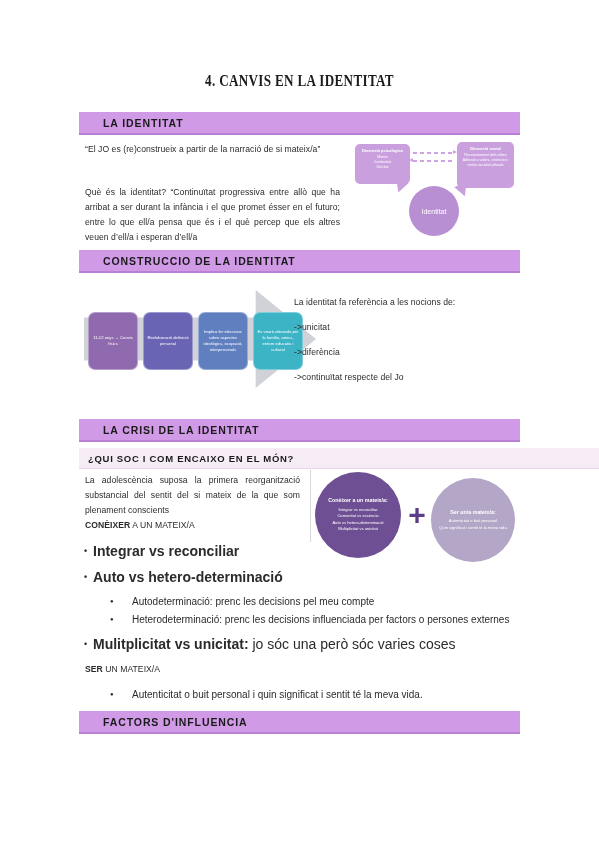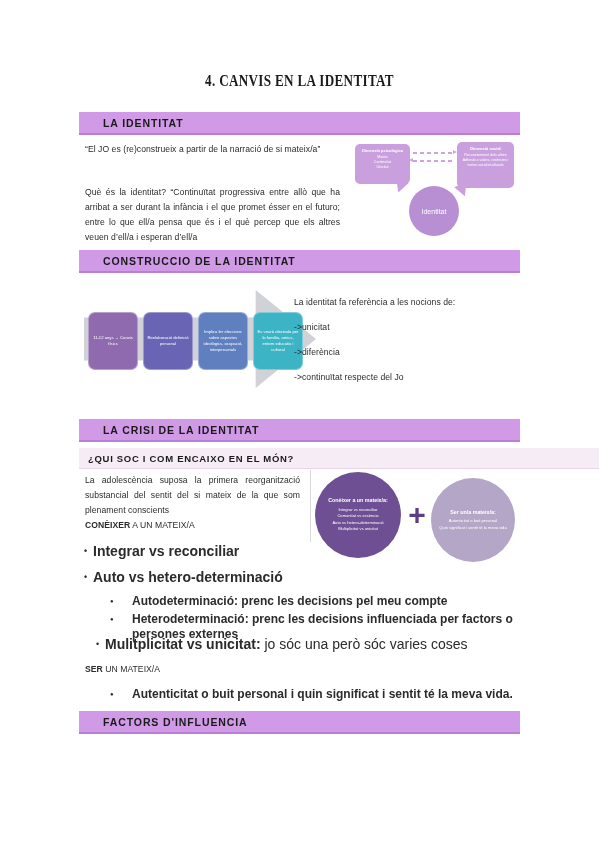--- a/index.html
+++ b/index.html
@@ -59,21 +59,21 @@
   .bold{font-weight:700;}
 
   .bullet-dot{
     position:absolute;font-size:14px;line-height:15px;color:#2b2b2b;
   }
   .bullet-dot::before{
     content:"\2022";
     position:absolute;left:-9px;top:0;font-size:9px;
   }
   .sub-bullet{
-    position:absolute;font-size:12px;line-height:15px;color:#2b2b2b;font-weight:bold;
+    position:absolute;font-size:10px;line-height:15px;color:#2b2b2b;
   }
   .sub-bullet::before{
     content:"\25CF";
     position:absolute;left:-22px;top:0;font-size:6px;
   }
 
   
   .dia1{position:absolute;left:347px;top:136px;width:173px;height:105px;}
   .d1-box{
     position:absolute;
@@ -247,21 +247,21 @@
   <div class="para" style="left:85px;top:518px;">
     <span class="bold">CONÈIXER</span><span> A UN MATEIX/A</span>
   </div>
 
   <div class="bullet-dot bold" style="left:93px;top:544px;">Integrar vs reconciliar</div>
   <div class="bullet-dot bold" style="left:93px;top:570px;">Auto vs hetero-determinació</div>
 
   <div class="sub-bullet" style="left:132px;top:594px;width:400px;">Autodeterminació: prenc les decisions pel meu compte</div>
   <div class="sub-bullet" style="left:132px;top:612px;width:400px;">Heterodeterminació: prenc les decisions influenciada per factors o persones externes</div>
 
-  <div class="bullet-dot" style="left:93px;top:637px;margin-left:12px;">
+  <div class="bullet-dot" style="left:93px;top:637px;">
     <span class="bold">Mulitplicitat vs unicitat:</span><span> jo sóc una però sóc varies coses</span>
   </div>
 
   <div class="para" style="left:85px;top:662px;">
     <span class="bold">SER</span><span> UN MATEIX/A</span>
   </div>
 
   <div class="sub-bullet" style="left:132px;top:687px;width:400px;">Autenticitat o buit personal i quin significat i sentit té la meva vida.</div>
 
   <div class="dia3">

